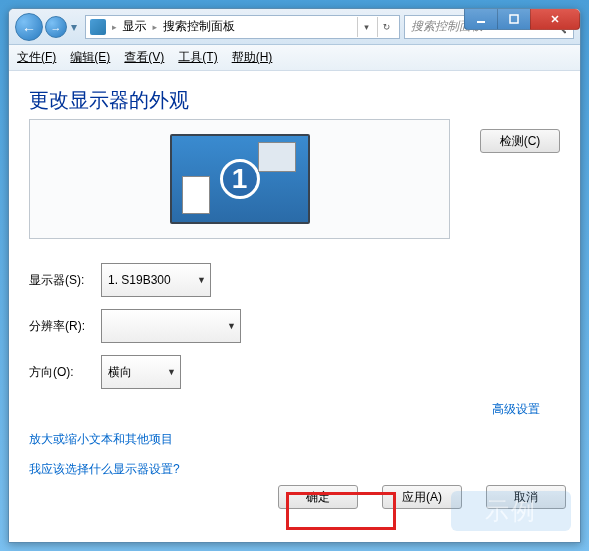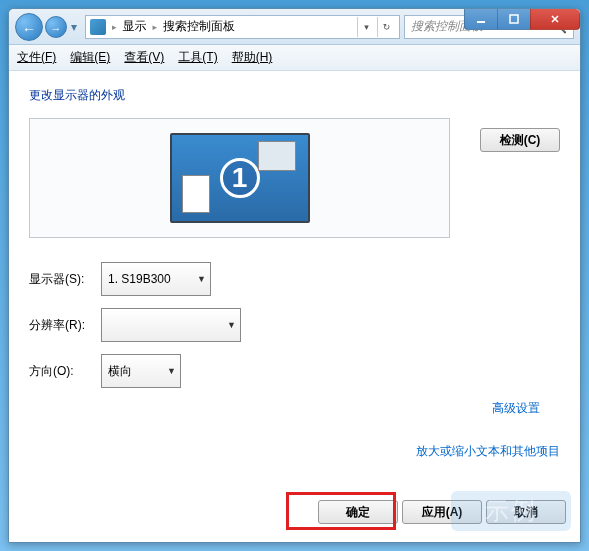--- a/index.html
+++ b/index.html
@@ -104,21 +104,21 @@
       gap: 14px;
       text-decoration: underline;
     }
     .content {
       flex: 1;
       background: #fff;
       padding: 16px 20px 10px 20px;
       overflow: auto;
       position: relative;
     }
-    .heading { color: #003399; font-size: 12px; margin-bottom: 14px;}
+    .heading { color: #003399; font-size: 20px; margin-bottom: 5px;}
     .preview-row { display: flex; gap: 30px; margin-bottom: 24px;}
     .preview-box {
       flex: 1;
       height: 120px;
       border: 1px solid #c0c8d0;
       background: #fafbfc;
       display: flex;
       align-items: center;
       justify-content: center;
       position: relative;
@@ -165,44 +165,43 @@
       height: 24px;
       padding: 0 14px;
       background: linear-gradient(to bottom,#f8f8f8,#e4e4e4);
       border: 1px solid #999;
       border-radius: 3px;
       font-size: 12px;
       display: inline-flex;
       align-items: center;
       justify-content: center;
       cursor: pointer;
-      font-weight: bold;
     }
     .form-row { display: flex; align-items: center; margin-bottom: 12px; }
     .form-label { width: 72px;}
     .combo {
       height: 34px;
       min-width: 110px;
       border: 1px solid #888;
       background: linear-gradient(to bottom,#fff,#eee);
       display: inline-flex;
       align-items: center;
       padding: 0 4px 0 6px;
       position: relative;
     }
     .combo .arrow{ margin-left: auto; font-size: 9px; color: #333;}
     .link { color: #0066cc; cursor: pointer;}
-    .link-row { margin: 26px 0; text-align: right;}
+    .link-row { margin: 13px 0;}
     .adv-link { text-align: right; margin: 6px 20px 6px 0;}
     .dialog-buttons {
       position: absolute;
-      bottom: 18px;
+      bottom: 33px;
       right: 14px;
       display: flex;
-      gap: 4px;
+      gap: 24px;
       justify-content: space-between;
     }
     .highlight-ok {
       position: absolute;
       border: 3px solid #e02020;
       bottom: 12px;
       right: 184px;
       width: 110px;
       height: 38px;
       pointer-events: none;
@@ -311,20 +310,23 @@
       </div>
     </div>
 
     <div class="adv-link">
       <span class="link">高级设置</span>
     </div>
 
     <div class="link-row">
       <span class="link">放大或缩小文本和其他项目</span>
     </div>
+    <div class="link-row">
+      <span class="link">我应该选择什么显示器设置?</span>
+    </div>
 
     <div class="dialog-buttons">
       <div class="win-btn">确定</div>
       <div class="win-btn">应用(A)</div>
       <div class="win-btn">取消</div>
     </div>
 
     <div class="highlight-ok"></div>
   </div>
 </div>

